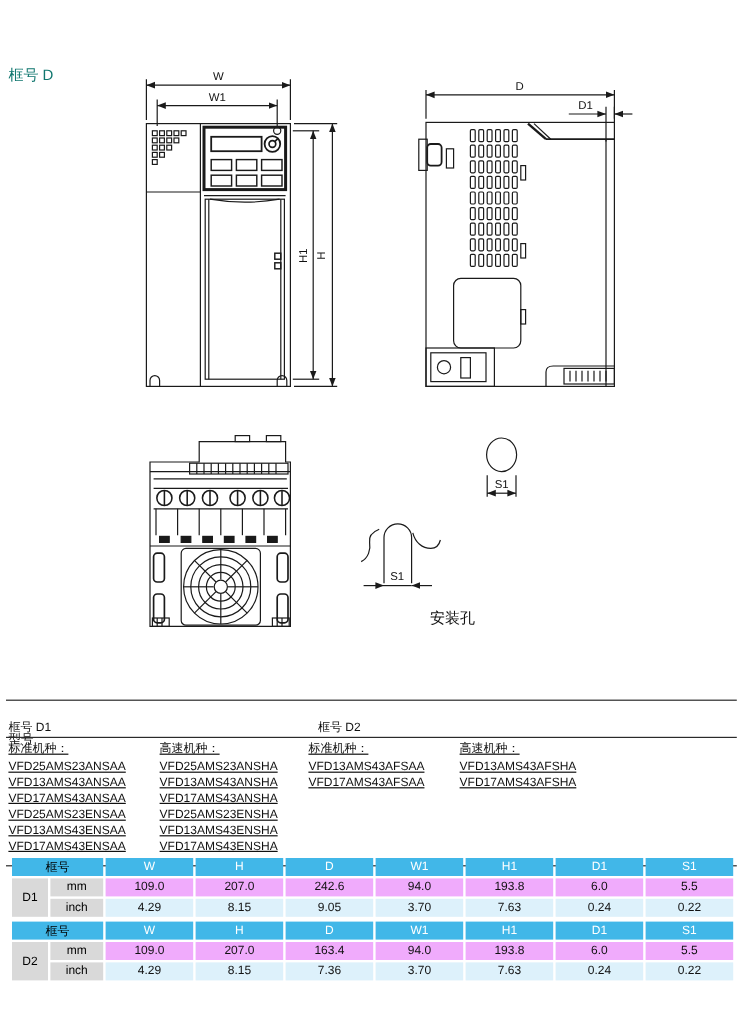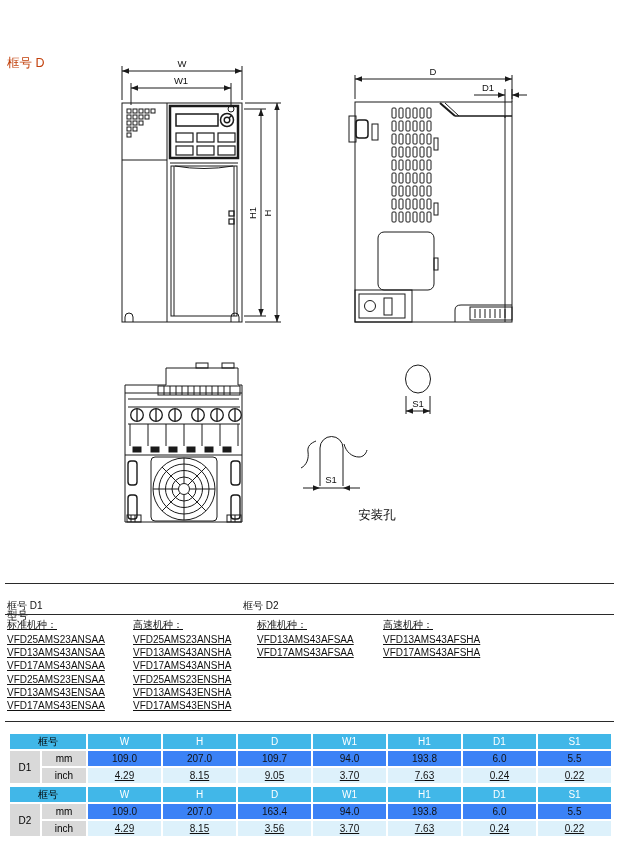--- a/index.html
+++ b/index.html
@@ -7,41 +7,41 @@
     --table-alt-row-bg:#ddf1fb;
     --table-label-bg:#d9d9d9;
     --line-color:#1a1a1a;
   }
   html,body{margin:0;padding:0;}
   body{
     width:620px;height:858px;background:#ffffff;position:relative;
     font-family:"Liberation Sans", sans-serif;color:#111;overflow:hidden;
   }
   .abs{position:absolute;}
-  .page-title{top:55px;left:7px;font-size:12.5px;color:#c2410c;}
+  .page-title{top:55px;left:7px;font-size:12.5px;color:#0f766e;}
   .rule{left:5px;width:609px;height:0;border-top:1px solid #2a2a2a;}
   .sec-title{top:585px;left:7px;font-size:10.5px;margin-top:24px;}
   .frame-label{top:599px;font-size:10px;}
   .model-col{top:618px;font-size:10px;line-height:13.2px;white-space:nowrap;text-decoration:underline;}
   .model-col .col-title{font-size:10px;height:15px;line-height:14px;}
   svg text{font-family:"Liberation Sans", sans-serif;fill:#111;}
   .dims{font-size:9.5px;}
   .cap{font-size:12.5px;}
 
-  .dim-tables{top:732px;left:8px;width:605px;}
+  .dim-tables{top:713px;left:8px;width:605px;}
   table.dims-table{border-collapse:separate;border-spacing:2px;width:605px;table-layout:fixed;margin:0;}
   table.dims-table th, table.dims-table td{
     padding:0;text-align:center;vertical-align:middle;height:15px;
     font-size:10px;font-weight:normal;overflow:hidden;
   }
   th.hdr{background:var(--table-header-bg);color:#ffffff;font-weight:bold;}
   th.hdr-frame{background:var(--table-header-bg);color:#000;font-weight:bold;}
   td.lbl{background:var(--table-label-bg);color:#000;}
-  td.val-mm{background:#3b82f6;}
-  td.val-in{background:var(--table-alt-row-bg);text-decoration:underline;}
+  td.val-mm{background:#f0abfc;}
+  td.val-in{background:var(--table-alt-row-bg);}
 </style>
 </head>
 <body>
 
 <div class="abs page-title">框号 D</div>
 
 <svg class="abs" style="top:0;left:0" width="620" height="560" viewBox="0 0 620 560" fill="none" stroke="#1a1a1a" stroke-width="1">
   <defs>
     <marker id="arr" viewBox="0 0 10 10" refX="9" refY="5" markerWidth="8" markerHeight="8" orient="auto-start-reverse">
       <path d="M0,1.5 L9,5 L0,8.5 z" fill="#1a1a1a" stroke="none"></path>
@@ -321,21 +321,21 @@
     <line x1="303" y1="488" x2="320" y2="488" marker-end="url(#arr)"></line>
     <line x1="360" y1="488" x2="343" y2="488" marker-end="url(#arr)"></line>
 
     <text x="377" y="519" text-anchor="middle" class="cap" stroke="none">安装孔</text>
   </g>
 </svg>
 
 <div class="abs rule" style="top:583px"></div>
 <div class="abs sec-title">型号</div>
 <div class="abs frame-label" style="left:7px">框号 D1</div>
-<div class="abs frame-label" style="left:243px">框号 D2</div>
+<div class="abs frame-label" style="left:265px">框号 D2</div>
 <div class="abs rule" style="top:614px"></div>
 
 <div class="abs model-col" style="left:7px">
   <div class="col-title">标准机种：</div>
   <div>VFD25AMS23ANSAA</div>
   <div>VFD13AMS43ANSAA</div>
   <div>VFD17AMS43ANSAA</div>
   <div>VFD25AMS23ENSAA</div>
   <div>VFD13AMS43ENSAA</div>
   <div>VFD17AMS43ENSAA</div>
@@ -384,21 +384,21 @@
       <th class="hdr">W1</th>
       <th class="hdr">H1</th>
       <th class="hdr">D1</th>
       <th class="hdr">S1</th>
     </tr>
     <tr>
       <td class="lbl" rowspan="2">D1</td>
       <td class="lbl">mm</td>
       <td class="val-mm">109.0</td>
       <td class="val-mm">207.0</td>
-      <td class="val-mm">109.7</td>
+      <td class="val-mm">242.6</td>
       <td class="val-mm">94.0</td>
       <td class="val-mm">193.8</td>
       <td class="val-mm">6.0</td>
       <td class="val-mm">5.5</td>
     </tr>
     <tr>
       <td class="lbl">inch</td>
       <td class="val-in">4.29</td>
       <td class="val-in">8.15</td>
       <td class="val-in">9.05</td>
@@ -440,21 +440,21 @@
       <td class="val-mm">163.4</td>
       <td class="val-mm">94.0</td>
       <td class="val-mm">193.8</td>
       <td class="val-mm">6.0</td>
       <td class="val-mm">5.5</td>
     </tr>
     <tr>
       <td class="lbl">inch</td>
       <td class="val-in">4.29</td>
       <td class="val-in">8.15</td>
-      <td class="val-in">3.56</td>
+      <td class="val-in">7.36</td>
       <td class="val-in">3.70</td>
       <td class="val-in">7.63</td>
       <td class="val-in">0.24</td>
       <td class="val-in">0.22</td>
     </tr>
   </tbody>
     </table>
 </div>
 
 </body></html>

